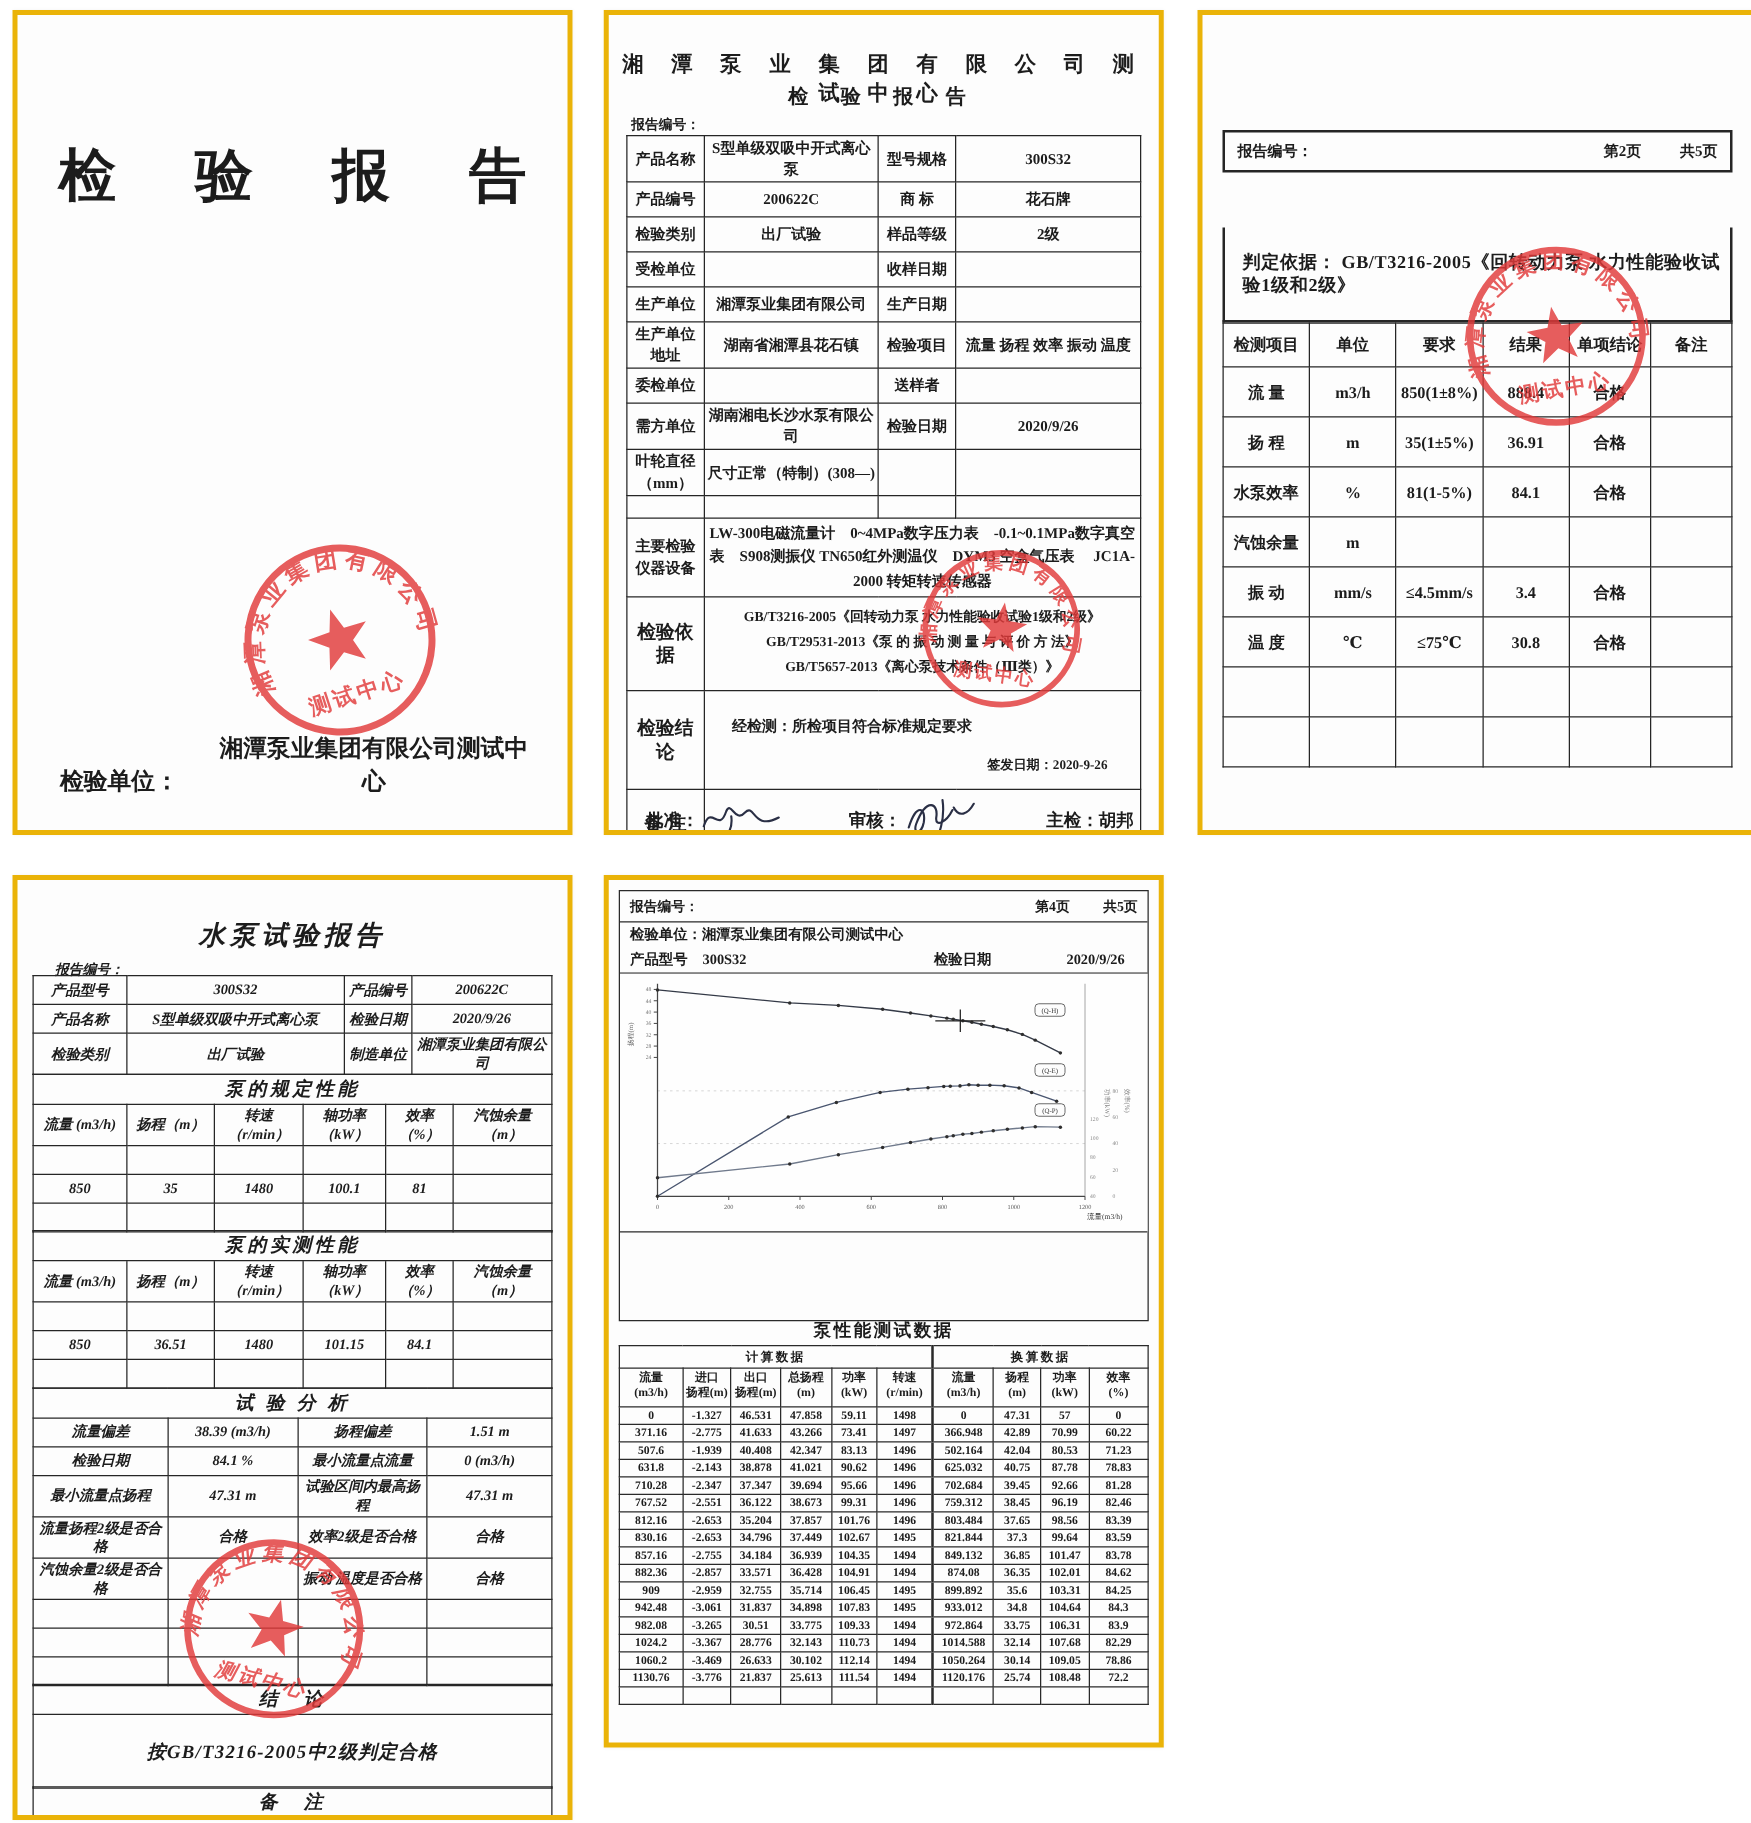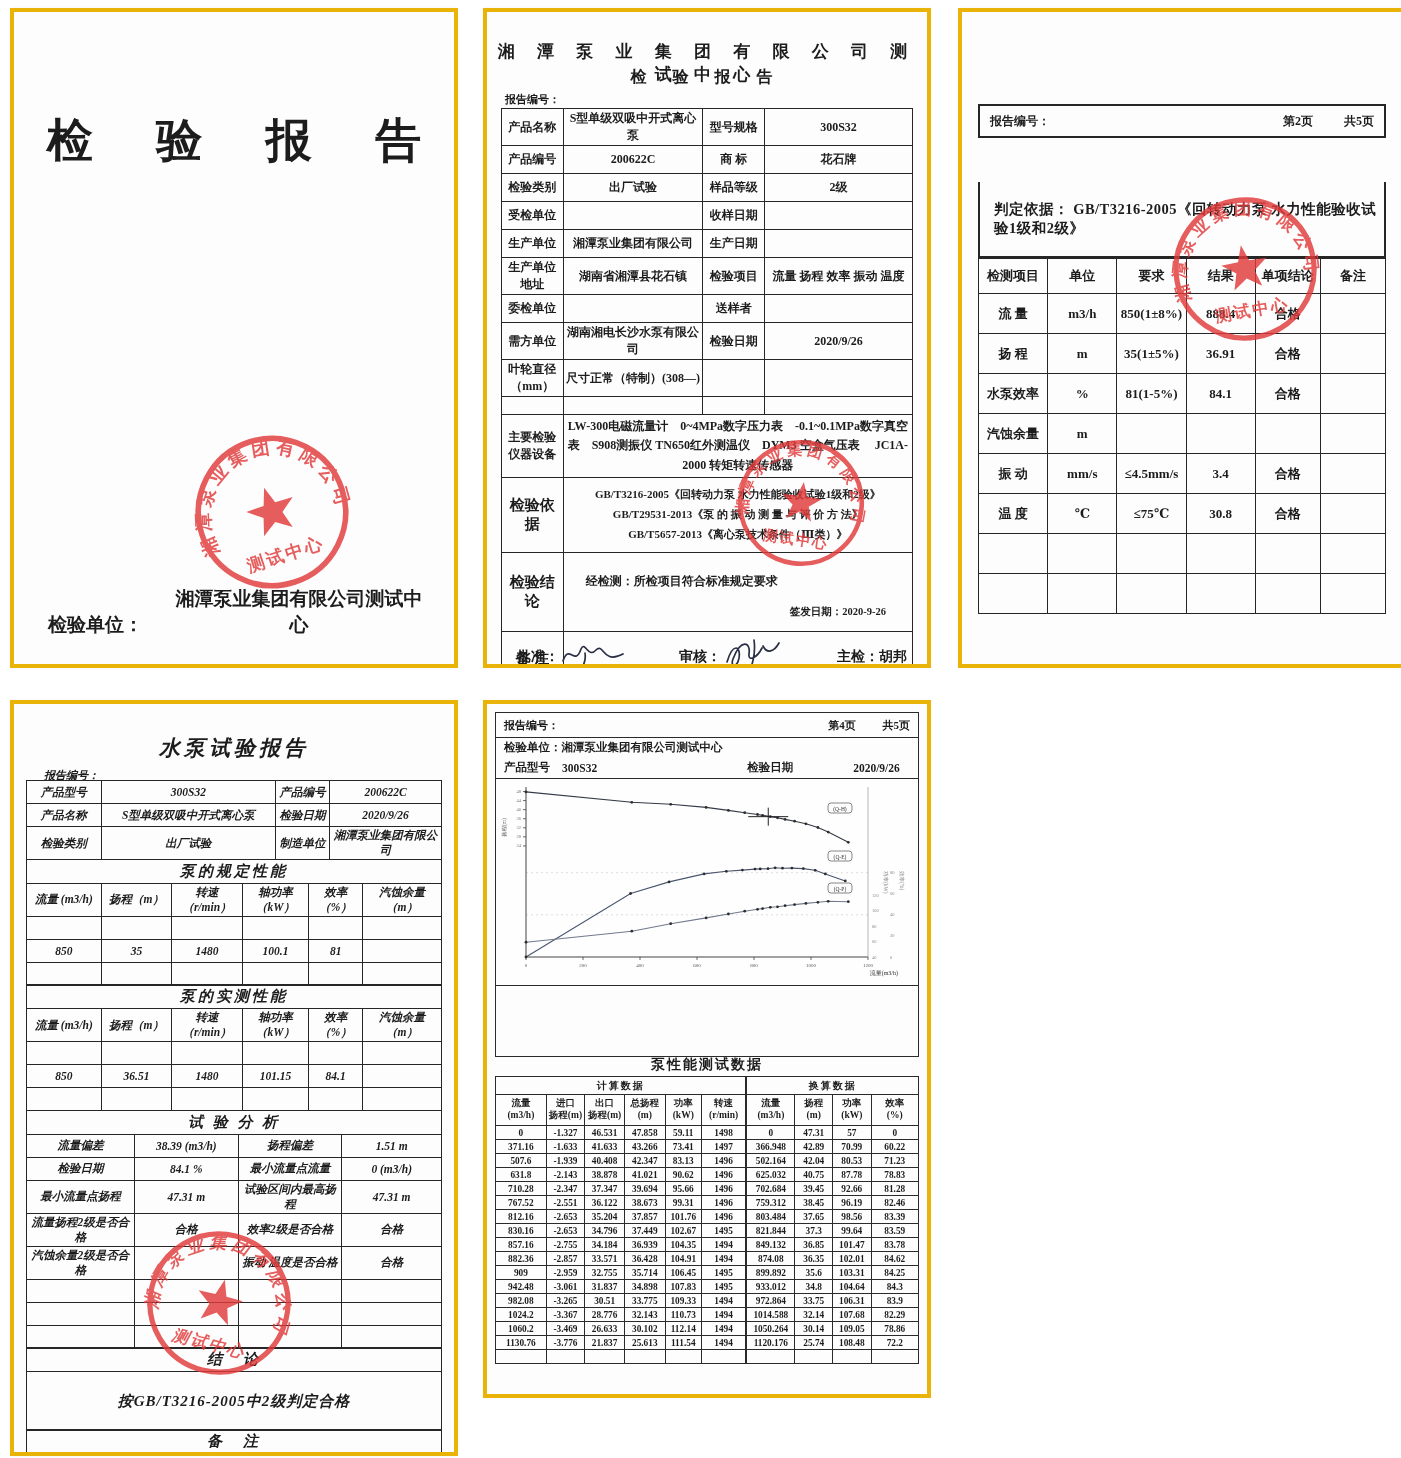--- a/index.html
+++ b/index.html
@@ -736,21 +736,21 @@
           <td>47.858</td>
           <td>59.11</td>
           <td>1498</td>
           <td>0</td>
           <td>47.31</td>
           <td>57</td>
           <td>0</td>
         </tr>
         <tr>
           <td>371.16</td>
-          <td>-1.633</td>
+          <td>-2.775</td>
           <td>41.633</td>
           <td>43.266</td>
           <td>73.41</td>
           <td>1497</td>
           <td>366.948</td>
           <td>42.89</td>
           <td>70.99</td>
           <td>60.22</td>
         </tr>
         <tr>

